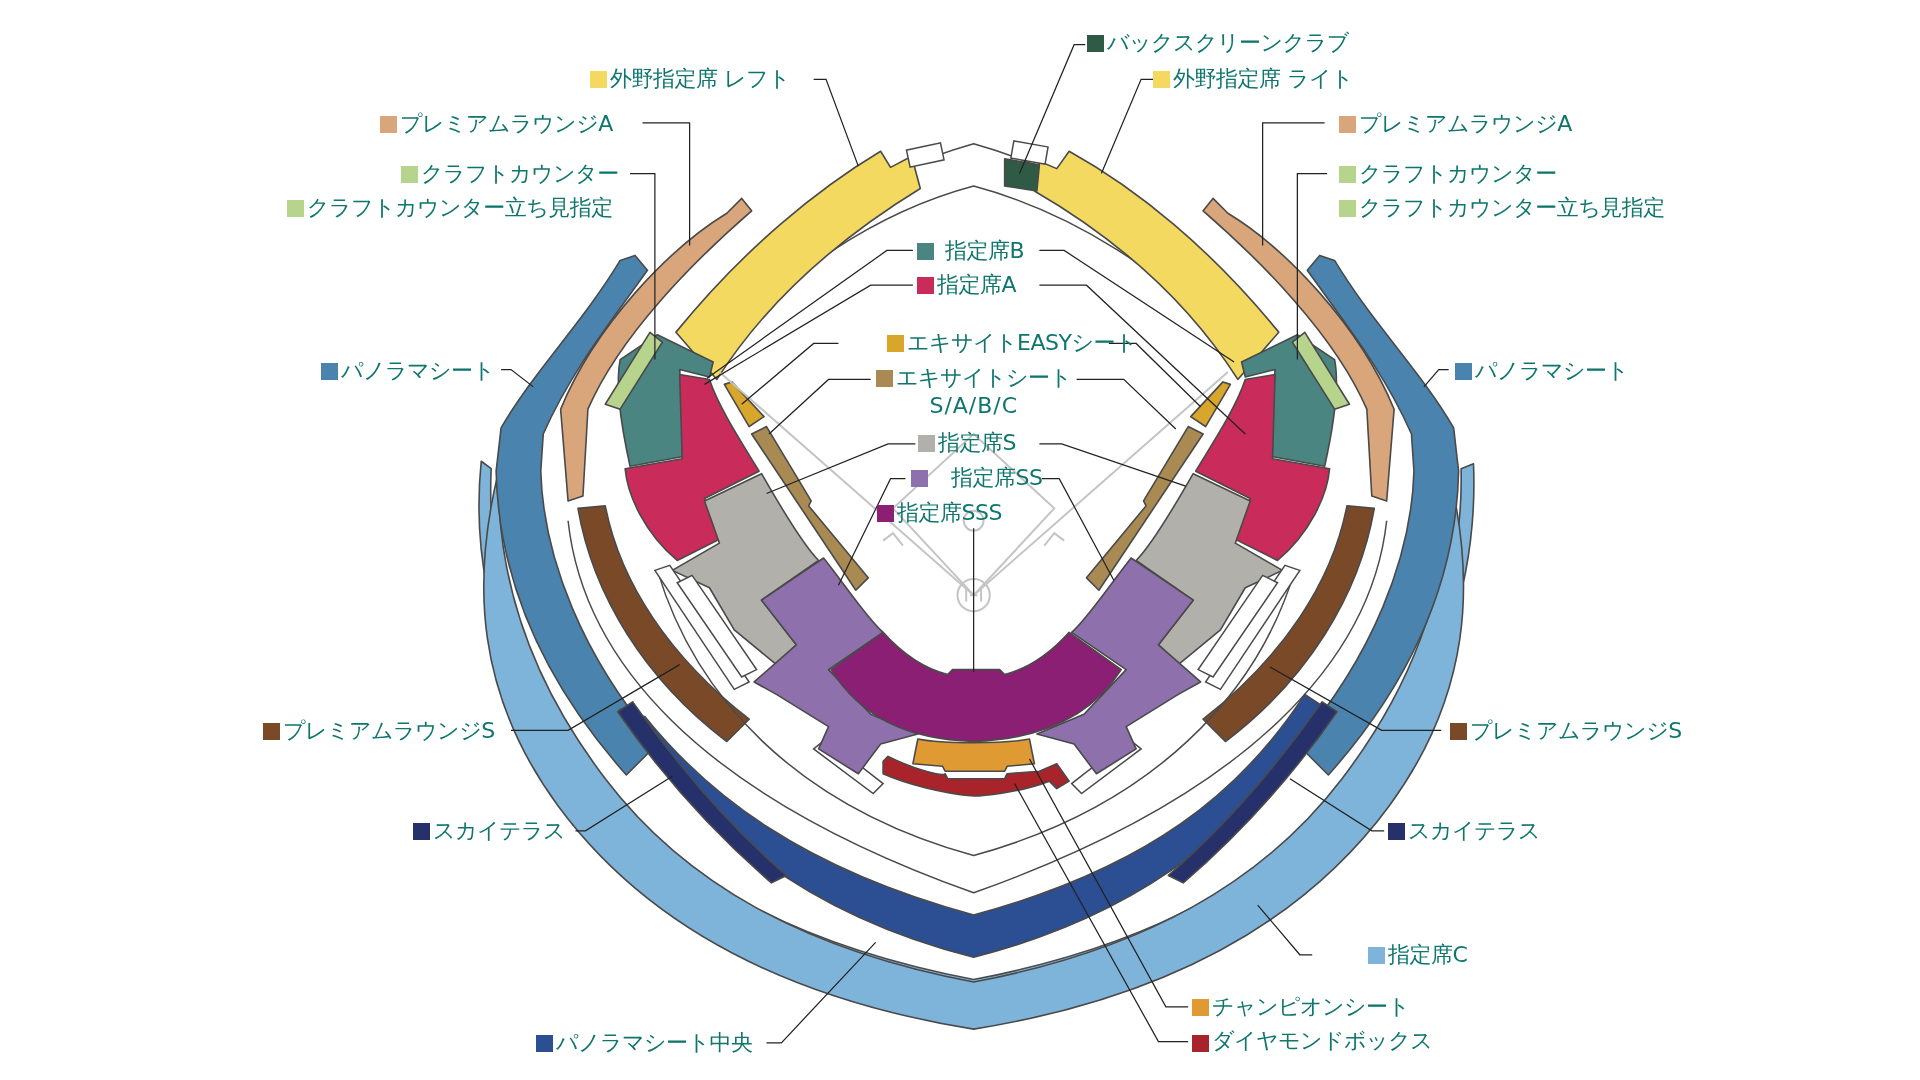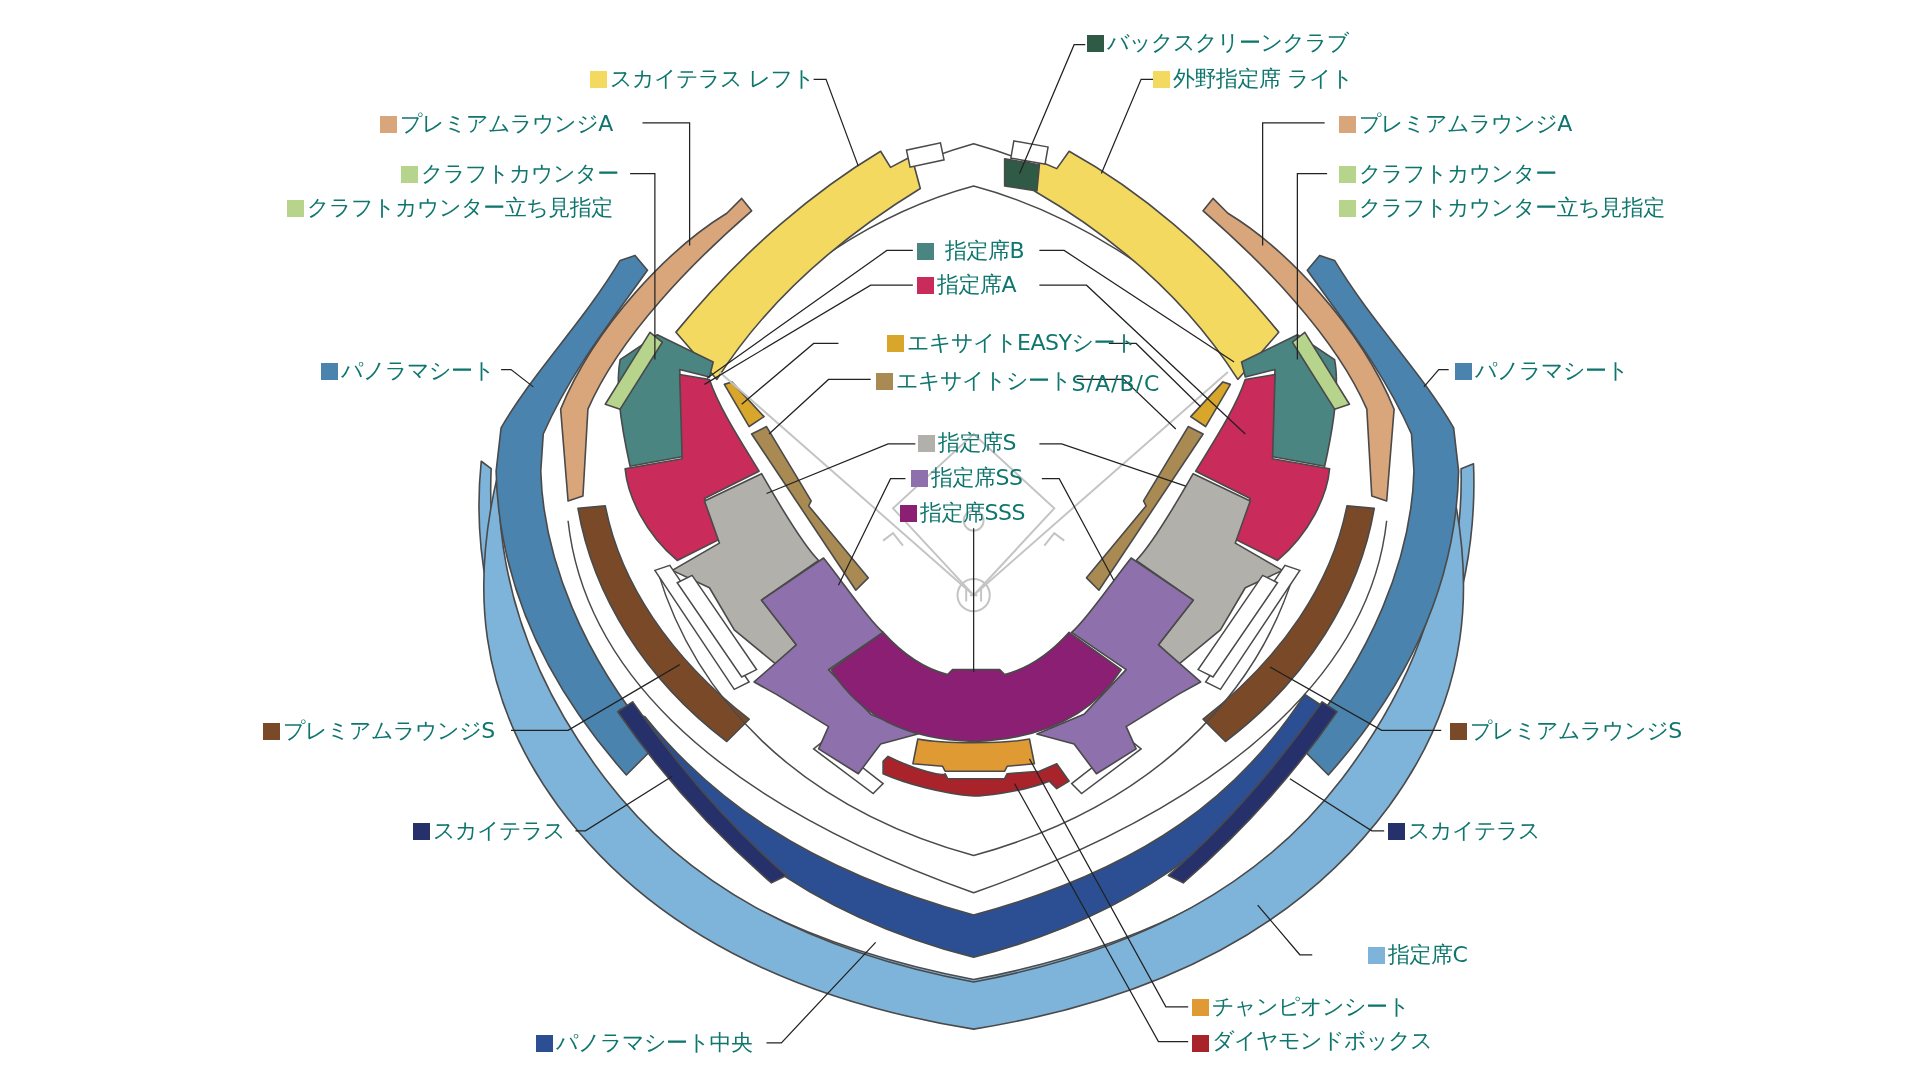--- a/index.html
+++ b/index.html
@@ -9,21 +9,21 @@
   #map { position:absolute; left:0; top:0; width:1920px; height:1080px; }
   .seat { stroke:#4a4a4a; stroke-width:1.3; stroke-linejoin:round; cursor:pointer; }
   .white-block { fill:#ffffff; stroke:#4a4a4a; stroke-width:1.2; }
   .leader { fill:none; stroke:#222; stroke-width:1; }
   .field-line { fill:none; stroke:#c4c4c4; stroke-width:1.6; }
   .outline { fill:none; stroke:#4a4a4a; stroke-width:1.2; }
   .legend { position:absolute; display:flex; align-items:center; white-space:nowrap;
             font-size:22px; color:#0f766e; line-height:1; cursor:pointer; }
   .legend .sw { display:inline-block; width:17px; height:17px; margin-right:3px; flex:none; }
   .legend .lbl { letter-spacing:-0.5px; }
-  .legend.two-line { flex-direction:row; align-items:center;text-align:center; }
+  .legend.two-line { flex-direction:column; align-items:center;text-align:center; }
   .legend.two-line .row { display:flex; align-items:center; }
   .legend.two-line .sub { margin-top:6px; letter-spacing:1px; }
 </style>
 </head>
 <body>
 
 <div id="stage">
 
 <svg id="map" viewBox="0 0 1548 871" preserveAspectRatio="none">
 
@@ -140,21 +140,21 @@
   <path class="leader" d="M958,840 L934,840 L818,632"></path>
 </svg>
 
 <div class="legend" style="left:1087px;top:32px;">
   <span class="sw" style="background:#2f5a45"></span>
   <span class="lbl">バックスクリーンクラブ</span>
     </div>
 
 <div class="legend" style="left:590px;top:68px;">
   <span class="sw" style="background:#f3d95f"></span>
-  <span class="lbl">スカイテラス レフト</span>
+  <span class="lbl">外野指定席 レフト</span>
     </div>
 
 <div class="legend" style="left:1153px;top:68px;justify-content:center;">
   <span class="sw" style="background:#f3d95f"></span>
   <span class="lbl">外野指定席 ライト</span>
     </div>
 
 <div class="legend" style="left:380px;top:113px;">
   <span class="sw" style="background:#d8a67a"></span>
   <span class="lbl">プレミアムラウンジA</span>
@@ -216,26 +216,26 @@
 <div class="legend" style="left:1455px;top:360px;">
   <span class="sw" style="background:#4a84ae"></span>
   <span class="lbl">パノラマシート</span>
     </div>
 
 <div class="legend" style="left:918px;top:432px;">
   <span class="sw" style="background:#b2b0aa"></span>
   <span class="lbl">指定席S</span>
     </div>
 
-<div class="legend" style="left:911px;top:467px;">
+<div class="legend" style="left:911px;top:467px;gap:20px;">
   <span class="sw" style="background:#8d70ac"></span>
   <span class="lbl">指定席SS</span>
     </div>
 
-<div class="legend" style="left:900px;top:502px;">
+<div class="legend" style="left:877px;top:502px;">
   <span class="sw" style="background:#8a1f74"></span>
   <span class="lbl">指定席SSS</span>
     </div>
 
 <div class="legend" style="left:263px;top:720px;">
   <span class="sw" style="background:#7a4a28"></span>
   <span class="lbl">プレミアムラウンジS</span>
     </div>
 
 <div class="legend" style="left:1450px;top:720px;">

